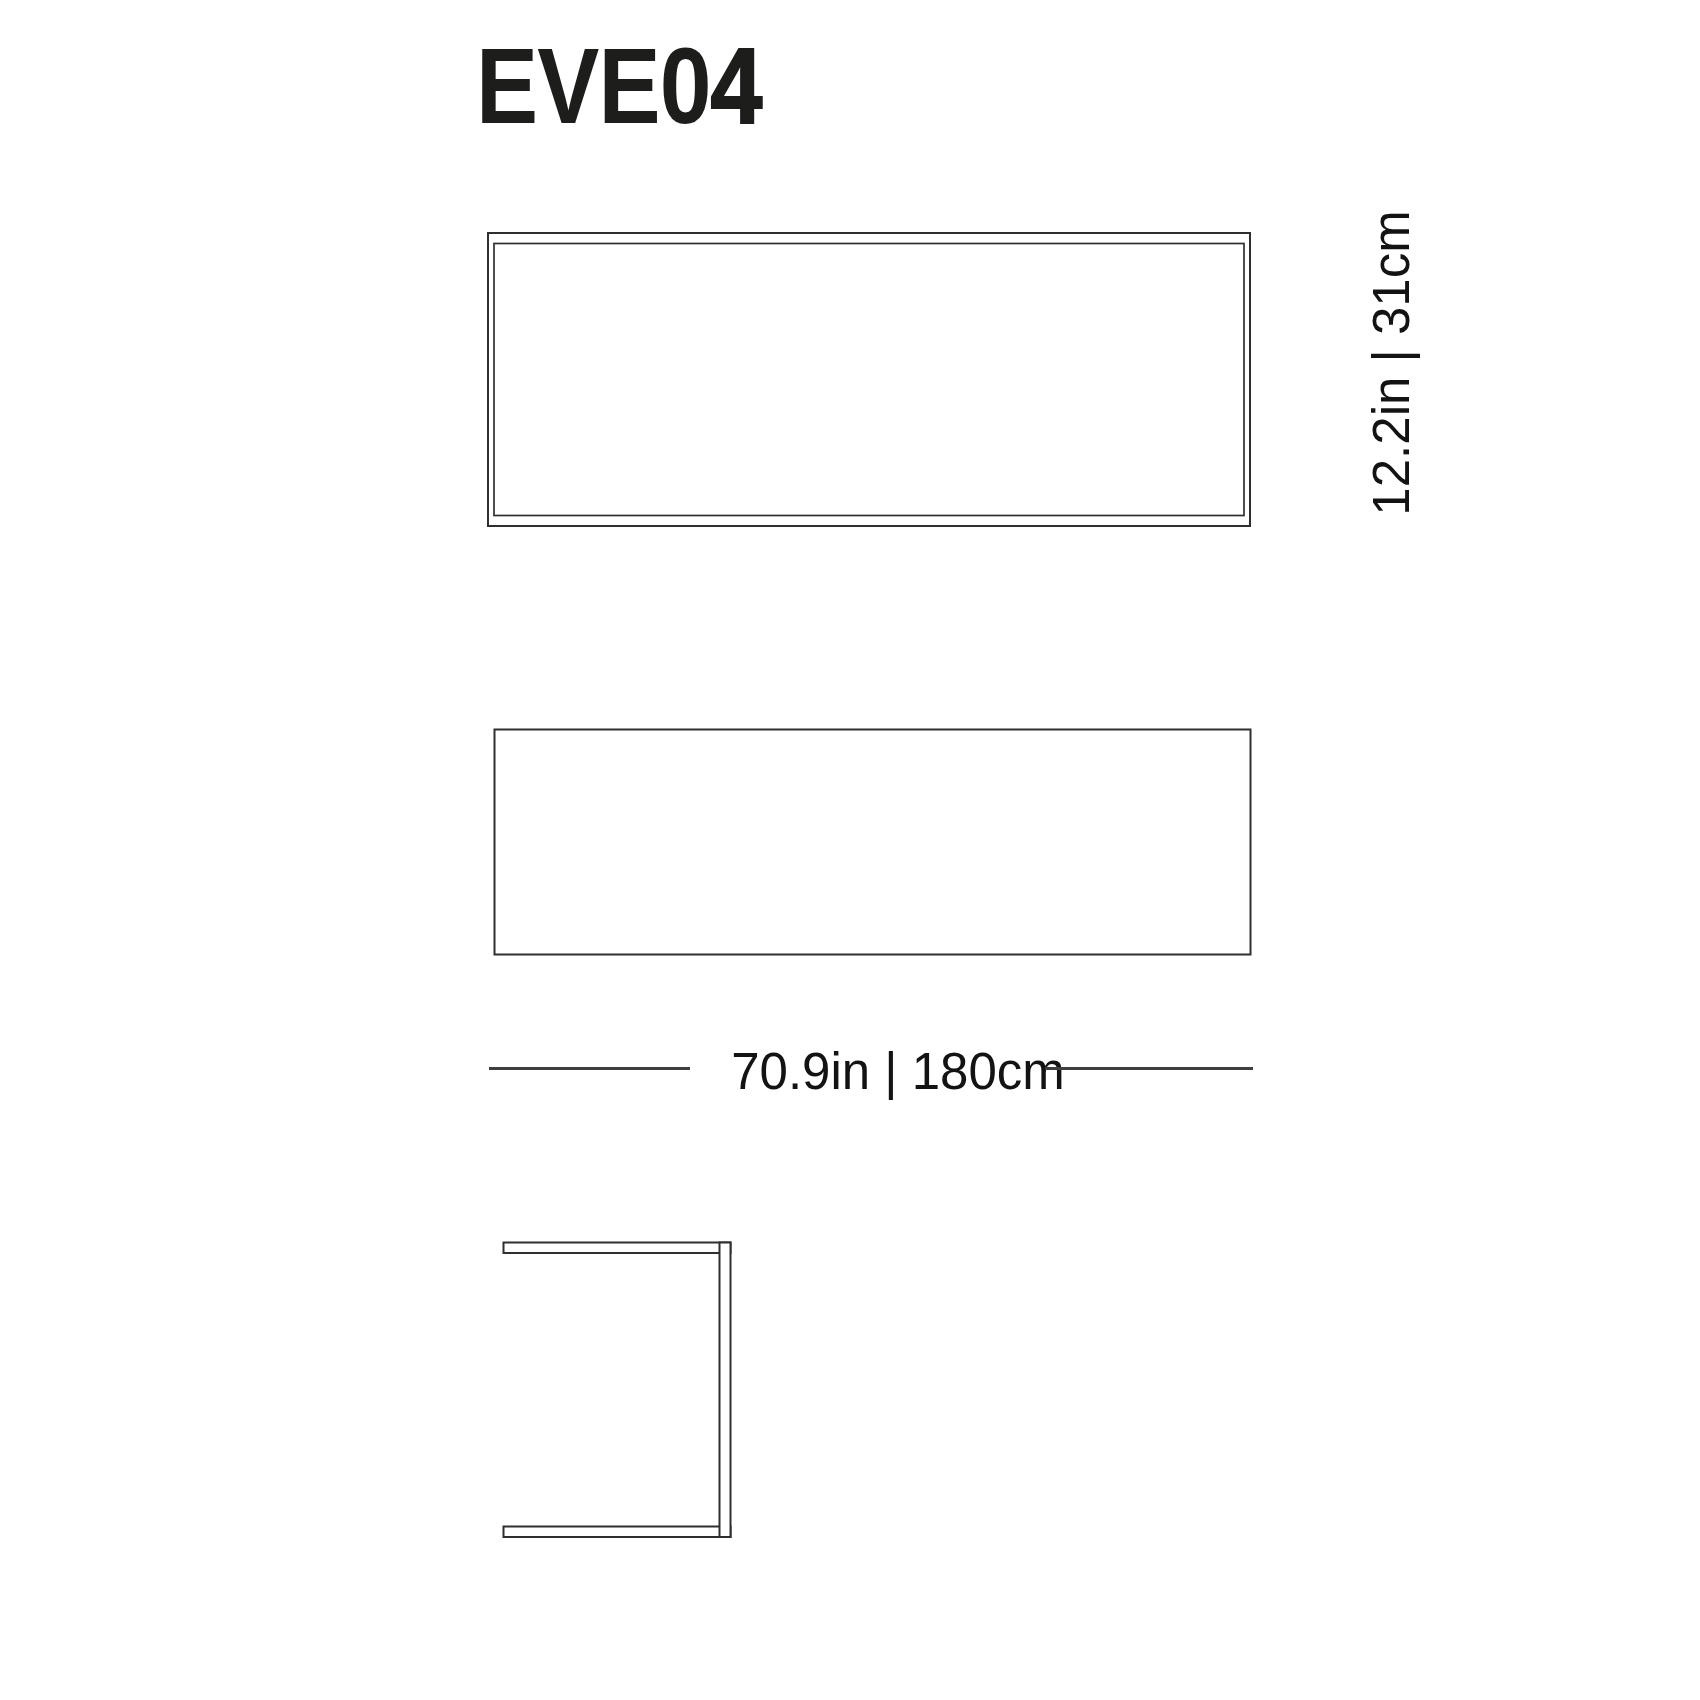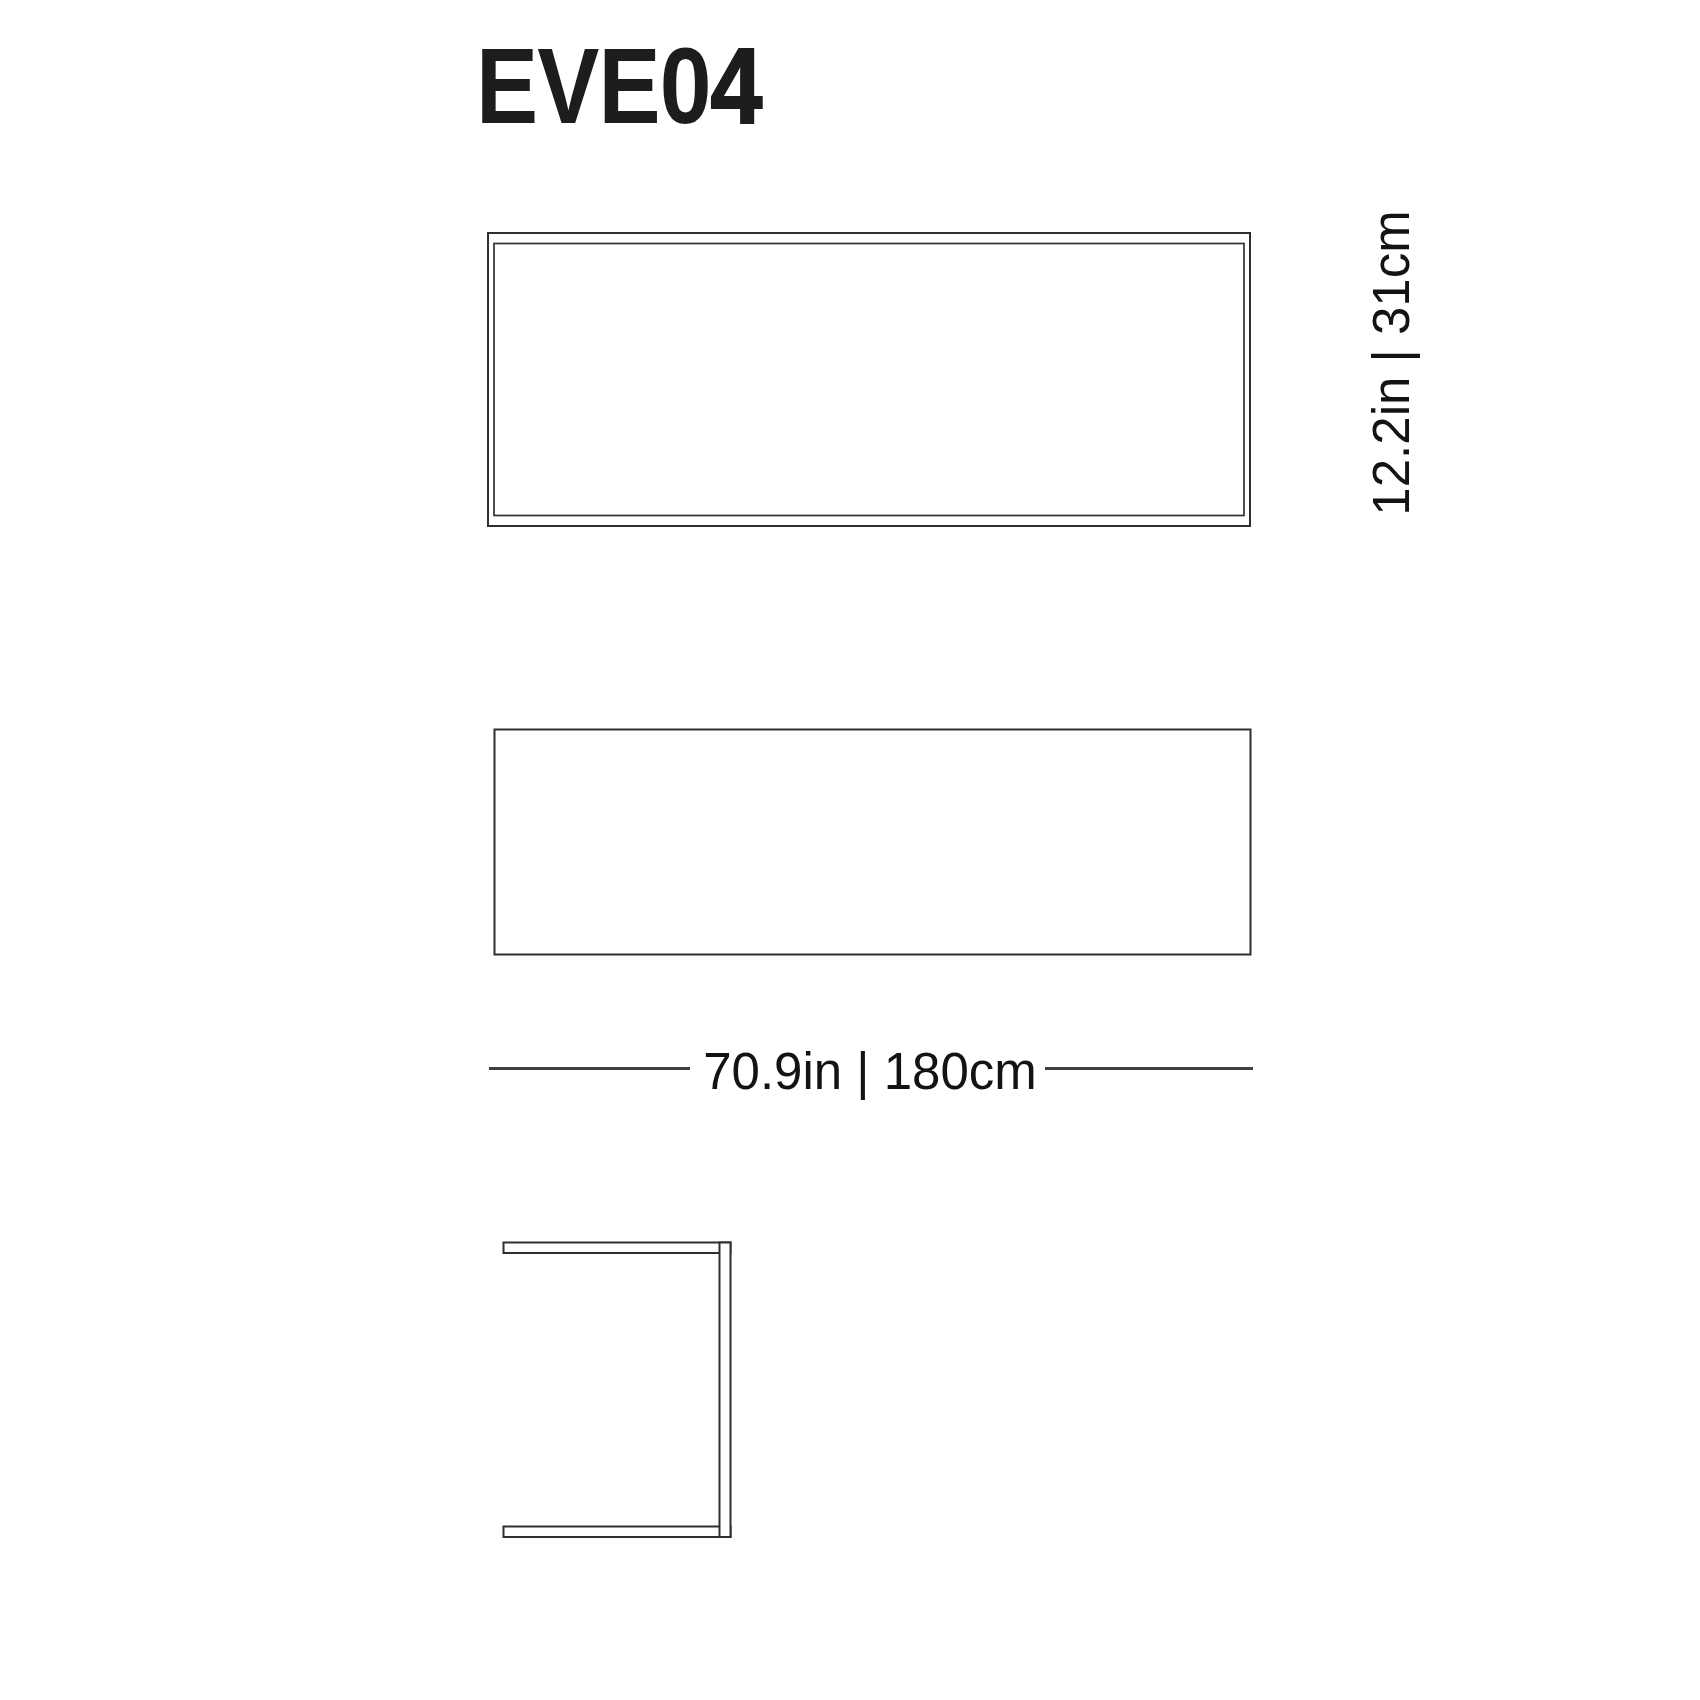--- a/index.html
+++ b/index.html
@@ -43,21 +43,21 @@
   #side-view   { left: 484px;  top: 1241px; }
   .dim-text {
     position: absolute;
     font-size: 51px;
     line-height: 51px;
     font-weight: 400;
     color: #131313;
     white-space: nowrap;
   }
   #width-label {
-    left: 852px;
+    left: 880px;
     top: 1046px;
     transform: translateX(-50%);
   }
   #height-label {
     left: 1373px;
     top: 363px;
     transform: translate(-50%, -50%) rotate(-90deg);
   }
   #depth-label {
     left: 596px;

